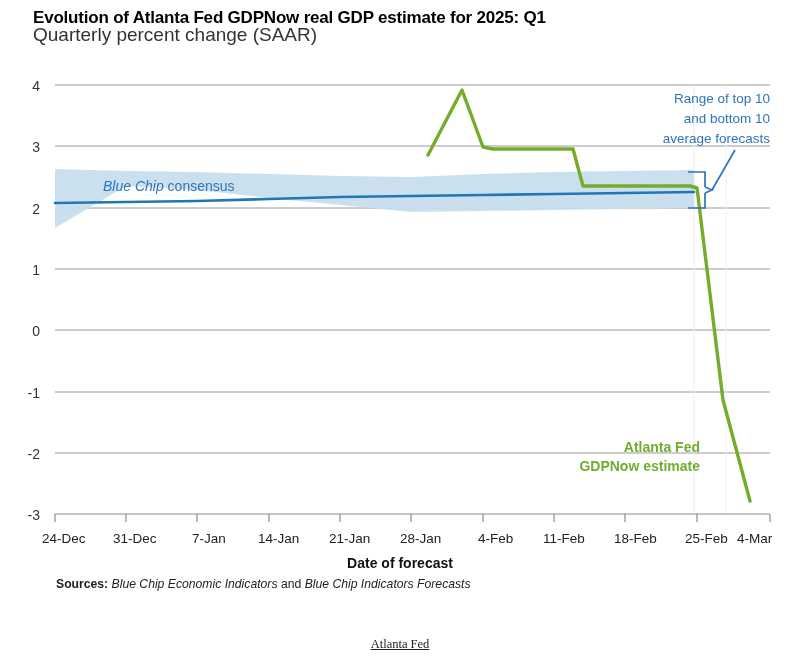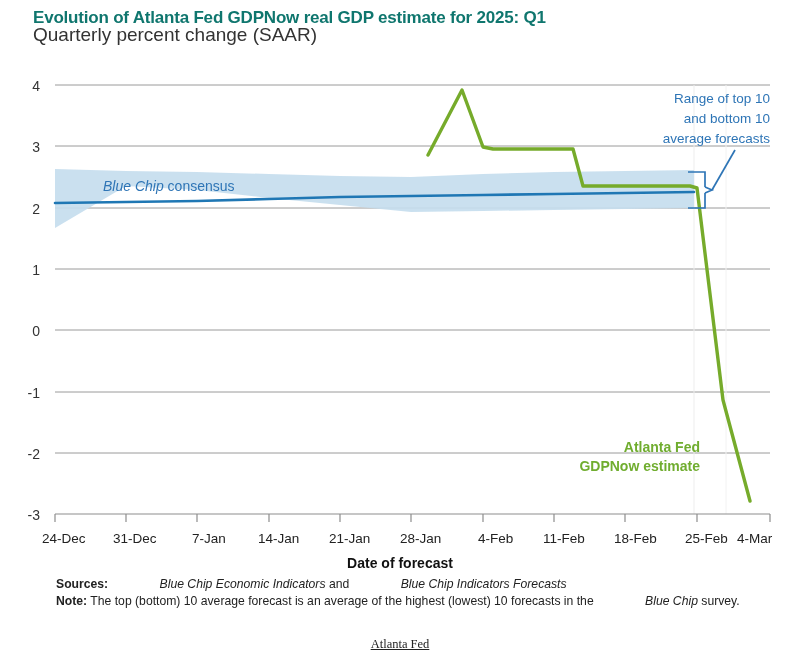--- a/index.html
+++ b/index.html
@@ -3,21 +3,21 @@
 <meta charset="utf-8">
 <style>
   html,body{margin:0;padding:0;}
   body{
     width:800px;height:669px;background:#ffffff;
     font-family:"Liberation Sans",sans-serif;
     color:#1a1a1a;overflow:hidden;position:relative;
   }
   .title{
     position:absolute;left:33px;top:8px;
-    font-size:17px;font-weight:bold;color:#0f766e;
+    font-size:17px;font-weight:bold;color:#000000;
     letter-spacing:-0.2px;white-space:nowrap;
   }
   .subtitle{
     position:absolute;left:33px;top:24px;
     font-size:19px;color:#333333;white-space:nowrap;
   }
   .plot-wrap{position:absolute;left:0;top:0;width:800px;height:669px;}
   svg.chart{position:absolute;left:0;top:0;}
   .ytick{
     font-size:14px;fill:#333333;
@@ -42,21 +42,21 @@
   }
   .ann-range{
     font-size:13.5px;fill:#2e75b6;
     font-family:"Liberation Sans",sans-serif;
   }
   .notes{
     position:absolute;left:33px;top:576px;width:740px;
     font-size:12.2px;line-height:1.42;color:#222222;
   }
   .notes b{font-weight:bold;margin-left:23px;}
-  .notes i{font-style:italic;margin-left:48px;}
+  .notes i{font-style:italic;}
   .credit{
     position:absolute;left:0;top:637px;width:800px;
     text-align:center;font-size:12.5px;
     font-family:"Liberation Serif",serif;color:#222222;
   }
   .credit span{text-decoration:underline;}
 </style>
 </head>
 <body>
 
@@ -153,21 +153,17 @@
   </g>
 
 </svg>
 </div>
 
 <div class="notes">
   <div>
     <b>Sources:</b>
     <i>Blue Chip Economic Indicators</i><span> and </span><i>Blue Chip Indicators Forecasts</i>
   </div>
-  <div>
-    <b>Note:</b>
-    <span>The top (bottom) 10 average forecast is an average of the highest (lowest) 10 forecasts in the </span><i>Blue Chip</i><span> survey.</span>
-  </div>
 </div>
 
 <div class="credit">
   <span>Atlanta Fed</span>
 </div>
 
 </body></html>

